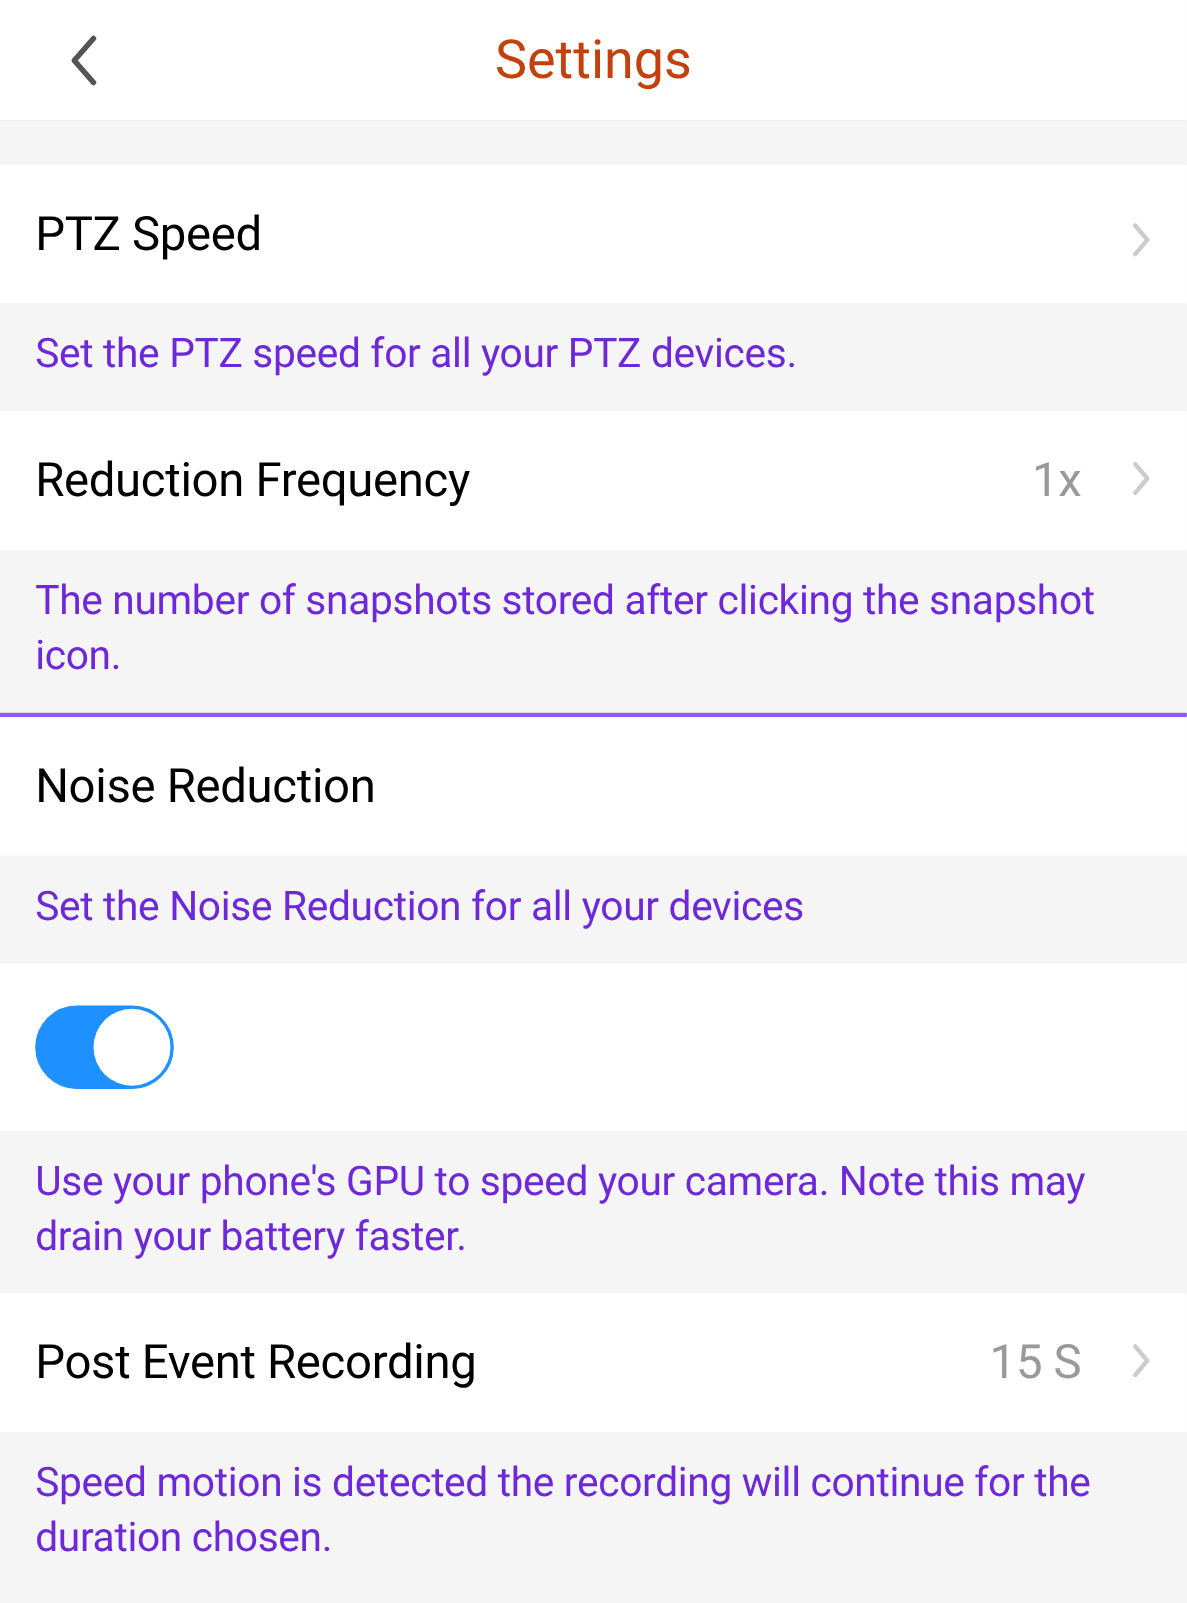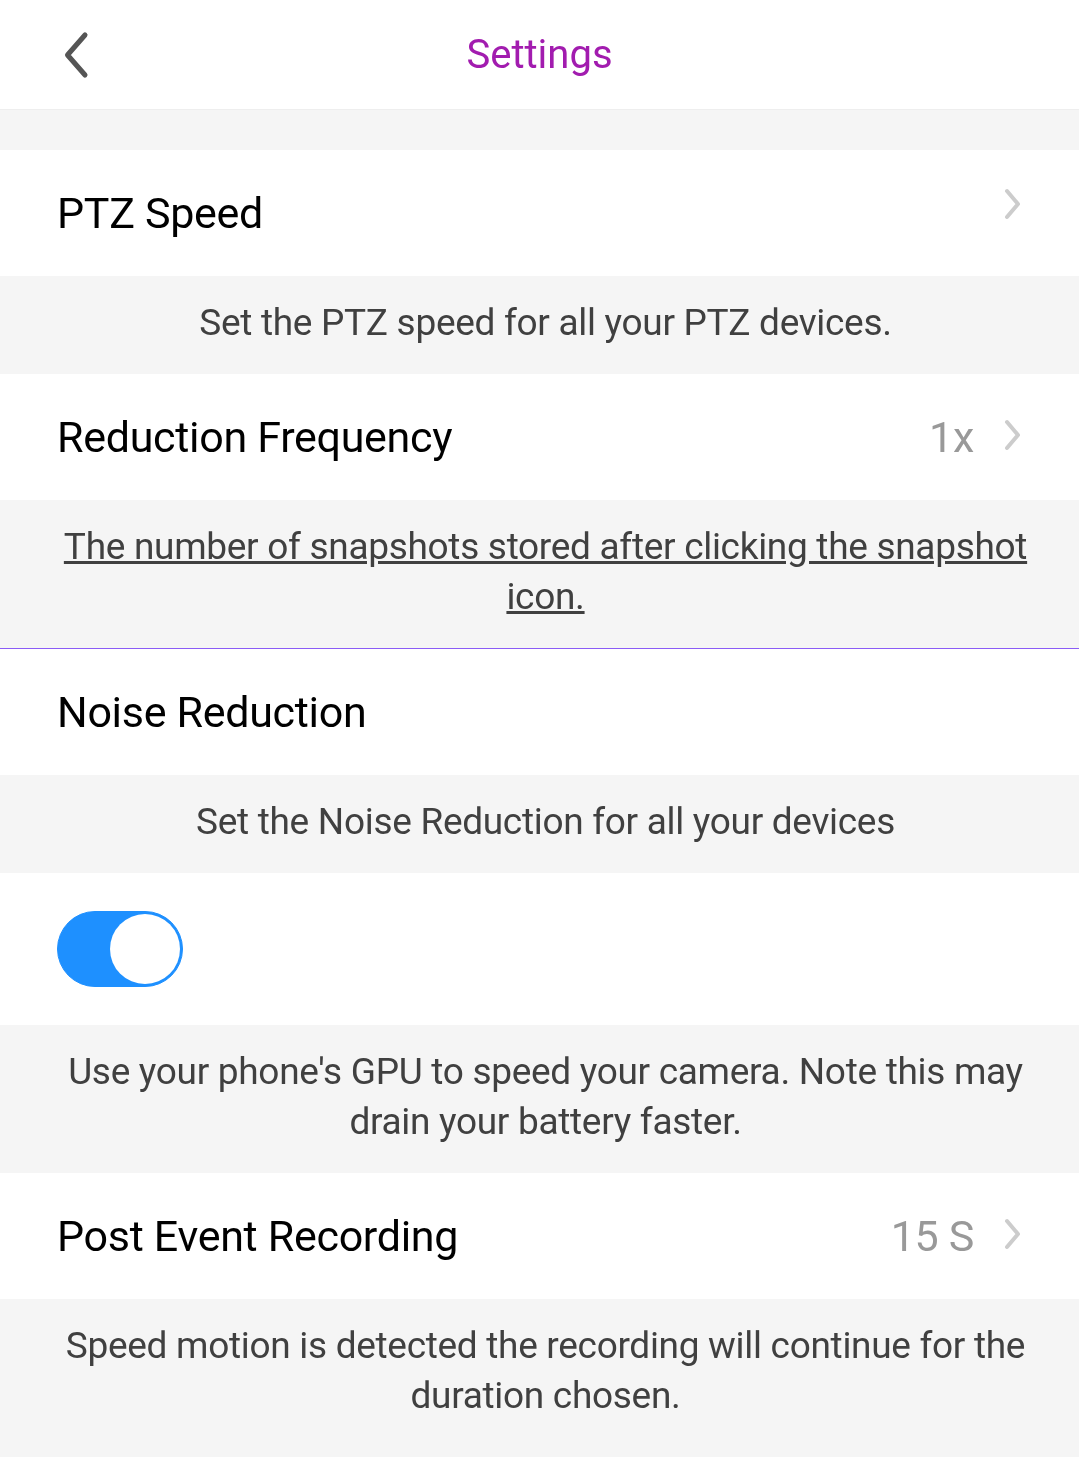--- a/index.html
+++ b/index.html
@@ -30,87 +30,85 @@
       justify-content: center;
       cursor: pointer;
     }
     .back-btn svg {
       width: 30px;
       height: 50px;
     }
     .header-title {
       flex: 1;
       text-align: center;
-      font-size: 40px;
+      font-size: 49px;
       font-weight: 400;
-      color: #a21caf;
+      color: #c2410c;
     }
     .spacer {
       height: 40px;
       background: #f5f5f5;
     }
     .settings-row {
       background: #ffffff;
-      padding: 38px 57px;
+      padding: 38px 32px;
       display: flex;
-      align-items: flex-start;
+      align-items: flex-end;
       justify-content: space-between;
       cursor: pointer;
     }
     .row-title {
       font-size: 43px;
       font-weight: 400;
       color: #000000;
       letter-spacing: -0.3px;
     }
     .row-right {
       display: flex;
       align-items: center;
-      gap: 30px;
+      gap: 46px;
     }
     .row-value {
       font-size: 43px;
       font-weight: 400;
       color: #999999;
       letter-spacing: -0.3px;
     }
     .chevron svg {
       width: 18px;
       height: 32px;
     }
     .description {
       background: #f5f5f5;
-      padding: 22px 36px 26px 48px;
+      padding: 22px 36px 26px 32px;
       font-size: 37px;
-      color: #404040;
+      color: #6d28d9;
       line-height: 1.35;
       letter-spacing: -0.3px;
-      text-align: center;
     }
     .toggle {
       width: 126px;
       height: 76px;
       background: #1e90ff;
       border-radius: 38px;
       position: relative;
       cursor: pointer;
       border: 1px solid #1e90ff;
     }
     .toggle-knob {
       width: 70px;
       height: 70px;
       background: #ffffff;
       border-radius: 50%;
       position: absolute;
       top: 2px;
       right: 2px;
     }
     .desc-with-divider {
-      border-bottom: 1px solid #8b5cf6;
-      text-decoration: underline;
+      border-bottom: 4px solid #8b5cf6;
     }
   </style>
 </head>
 <body>
 
 <div class="header">
   <div class="back-btn">
     <svg viewBox="0 0 24 40" fill="none">
       <path d="M20 4 L6 20 L20 36" stroke="#555555" stroke-width="4" stroke-linecap="round" stroke-linejoin="round"></path>
     </svg>

